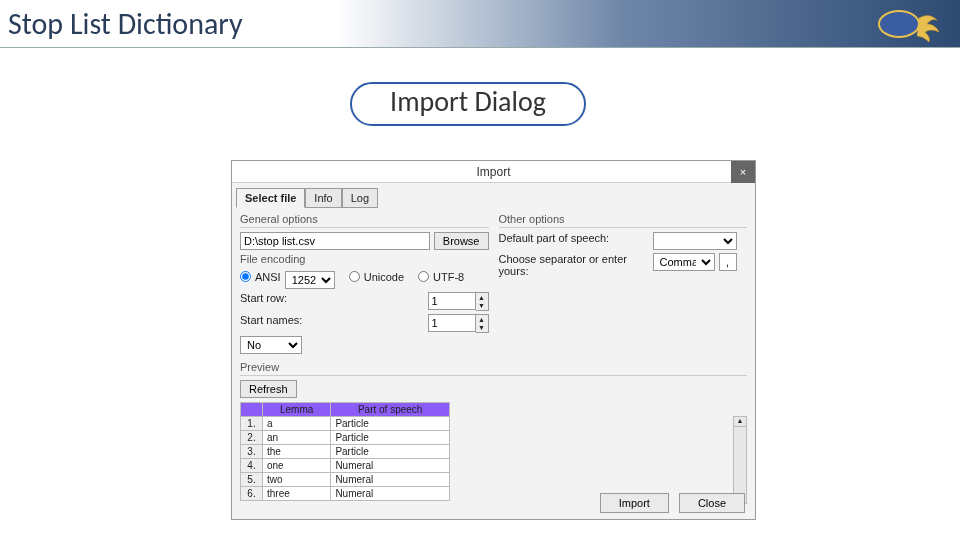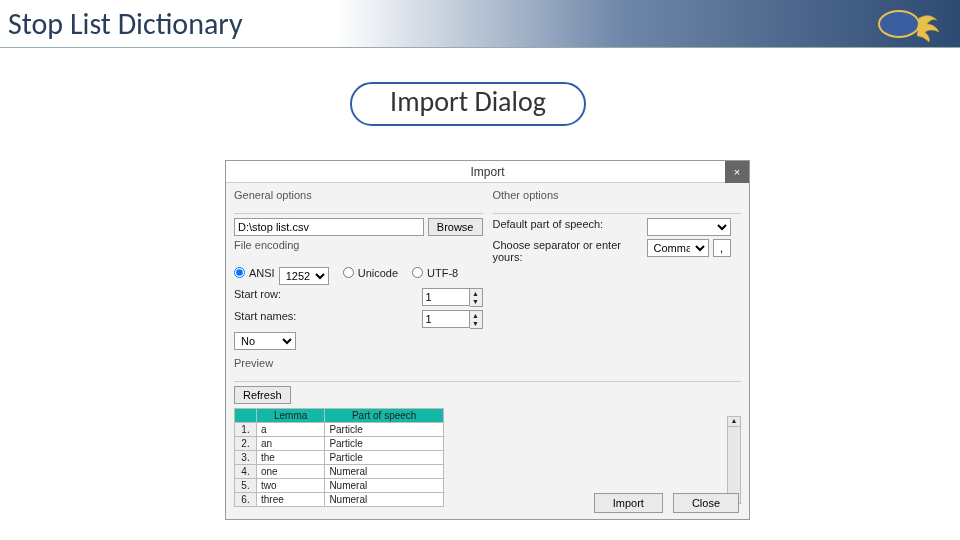--- a/index.html
+++ b/index.html
@@ -5,47 +5,47 @@
   * { box-sizing: border-box; margin: 0; padding: 0; }
   body { width: 960px; height: 540px; font-family: Calibri, Arial, sans-serif; background: #fff; position: relative; overflow: hidden; }
 
   .slide-header { height: 48px; background: linear-gradient(to right, #fff 0%, #fff 35%, #6e86a8 65%, #2d4a72 100%); border-bottom: 1px solid #9aa; display:flex; align-items:center; padding:0 8px; }
   .slide-title { font-size: 30px; color: #2a3e5c; font-weight: 400; }
   .logo { position:absolute; right:16px; top:4px; width:70px; height:40px; }
   .logo svg { width:100%; height:100%; }
 
   .callout { position:absolute; left:350px; top:82px; width:236px; height:44px; border:2.5px solid #2e5ea6; border-radius:22px; display:flex; justify-content:center; font-size:28px; color:#333; }
 
-  .dialog { position:absolute; left:225px; top:160px; width:525px; height:360px; background:#f3f3f3; border:1px solid #9b9b9b; font-family: "Segoe UI", Tahoma, sans-serif; font-size:11px; color:#222; }
+  .dialog { position:absolute; left:231px; top:160px; width:525px; height:360px; background:#f3f3f3; border:1px solid #9b9b9b; font-family: "Segoe UI", Tahoma, sans-serif; font-size:11px; color:#222; }
   .titlebar { height:22px; background:#fff; border-bottom:1px solid #ccc; display:flex; align-items:center; justify-content:center; position:relative; }
   .titlebar-title { font-size:12px; color:#333; }
   .titlebar-close { position:absolute; right:0; top:0; width:24px; height:22px; background:#666; color:#fff; display:flex; align-items:center; justify-content:center; font-size:11px; cursor:pointer; }
 
   .tabs { display:flex; padding:4px 4px 0 4px; gap:0; }
   .tab { padding:3px 8px; border:1px solid #9b9b9b; background:#e8e8e8; font-size:11px; cursor:pointer; position:relative; top:1px; }
   .tab.active { background:#f3f3f3; border-bottom:1px solid #f3f3f3; font-weight:bold; }
 
   .panel { display:flex; padding:6px 8px 4px 8px; gap:10px; }
   .col { flex:1; }
-  .fieldset-title { color:#555; font-size:11px; margin-bottom:4px; border-bottom:1px solid #ccc; padding-bottom:12px;}
+  .fieldset-title { color:#555; font-size:11px; margin-bottom:4px; border-bottom:1px solid #ccc; padding-bottom:2px;}
   .row { display:flex; align-items:flex-start; gap:4px; margin:3px 0; font-size:11px; }
   .text-input { border:1px solid #999; background:#fff; height:18px; padding:1px 3px; font-size:11px; }
   .btn { border:1px solid #999; background:#eaeaea; padding:2px 8px; font-size:11px; cursor:pointer; }
   .btn.wide { padding:3px 18px; }
   .select { border:1px solid #999; background:#fff; height:18px; font-size:11px; padding:0 2px; }
   .spin { display:inline-flex; }
   .spin input { width:48px; border:1px solid #999; height:18px; text-align:left; padding:0 3px; font-size:11px; }
   .spin .arrows { display:flex; flex-direction:column; border:1px solid #999; border-left:none; }
   .spin .arrows div { width:12px; height:8.5px; background:#eee; font-size:7px; display:flex; align-items:center; justify-content:center; cursor:pointer; line-height:1; }
   .radio { width:11px; height:11px; }
 
   .preview-block { padding:0 8px; }
   .preview-table { width:100%; border-collapse:collapse; background:#fff; margin-top:4px; }
   .preview-table th, .preview-table td { border:1px solid #bbb; padding:1px 4px; font-size:10px; text-align:left; font-weight:normal; }
-  .preview-table th { background:#14b8a6; text-align:center; }
+  .preview-table th { background:#8b5cf6; text-align:center; }
   .preview-table td.num { background:#eee; text-align:center; width:22px; }
   .preview-scroll { position:absolute; right:8px; width:14px; background:#e8e8e8; border:1px solid #bbb; }
 
   .dialog-footer { position:absolute; bottom:6px; right:10px; display:flex; gap:10px; }
 
   .right-label { display:inline-block; width:150px; }
 </style>
 </head>
 <body>
 
@@ -65,20 +65,25 @@
 </div>
 
 <div class="dialog">
   <div class="titlebar">
     <span class="titlebar-title">Import</span>
     <div class="titlebar-close">
       <span>×</span>
     </div>
   </div>
 
+  <div class="tabs">
+    <div class="tab active">Select file</div>
+    <div class="tab">Info</div>
+    <div class="tab">Log</div>
+  </div>
 
   <div class="panel">
     <div class="col">
       <div class="fieldset-title">General options</div>
       <div class="row">
         <input class="text-input" style="flex: 1 1 0%;" value="D:\stop list.csv">
         <button class="btn">Browse</button>
       </div>
       <div class="fieldset-title" style="border:none;margin-top:2px">File encoding</div>
       <div class="row">

